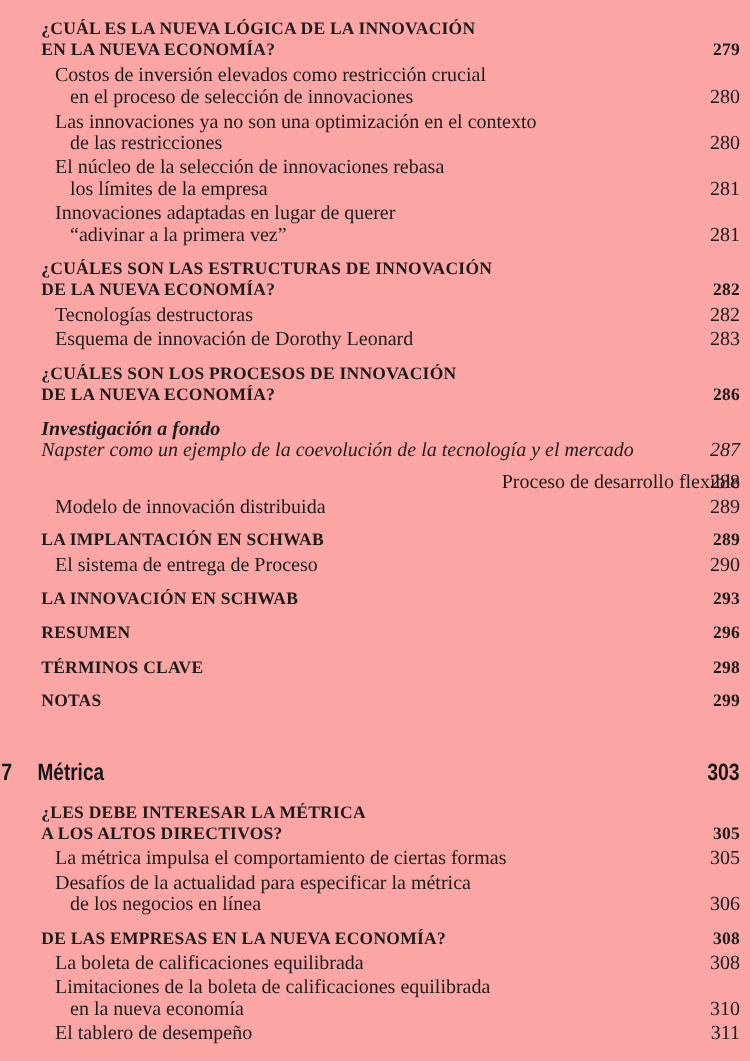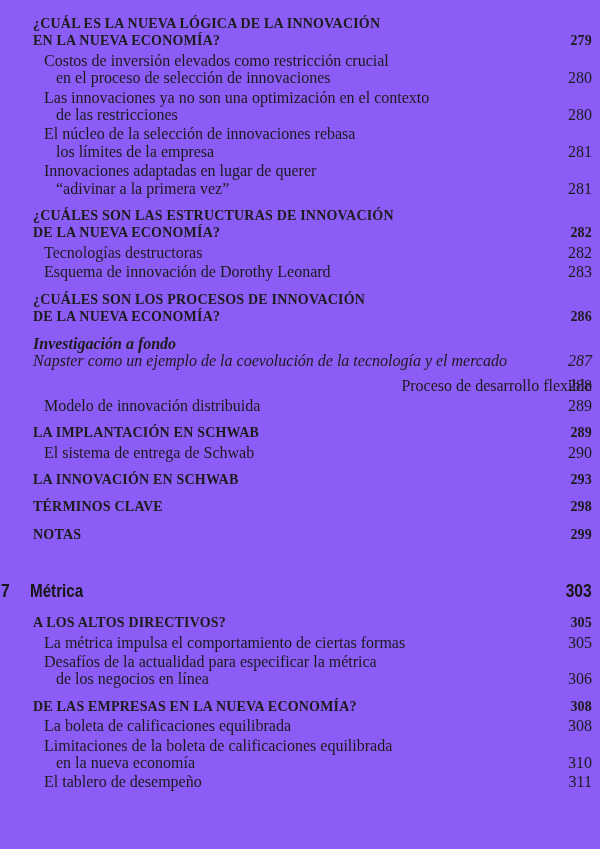--- a/index.html
+++ b/index.html
@@ -1,20 +1,20 @@
 <!DOCTYPE html>
 <html><head>
 <meta charset="utf-8">
 <style>
   html, body { margin: 0; padding: 0; }
   .page {
     position: relative;
     width: 600px;
     height: 849px;
-    background: #8b5cf6;
+    background: #fca5a5;
     overflow: hidden;
     box-sizing: border-box;
   }
   .toc { padding-top: 5px; }
   .entry {
     position: relative;
     padding-left: 33px;
     padding-right: 8px;
     font-family: "Liberation Serif", serif;
     font-size: 16px;
@@ -135,37 +135,42 @@
       </div>
       <div class="entry entry--sub">
         <div class="line">Modelo de innovación distribuida</div>
         <span class="page-num">289</span>
       </div>
       <div class="entry entry--heading">
         <div class="line">LA IMPLANTACIÓN EN SCHWAB</div>
         <span class="page-num">289</span>
       </div>
       <div class="entry entry--sub">
-        <div class="line">El sistema de entrega de Schwab</div>
+        <div class="line">El sistema de entrega de Proceso</div>
         <span class="page-num">290</span>
       </div>
       <div class="entry entry--heading">
         <div class="line">LA INNOVACIÓN EN SCHWAB</div>
         <span class="page-num">293</span>
+      </div>
+      <div class="entry entry--heading">
+        <div class="line">RESUMEN</div>
+        <span class="page-num">296</span>
       </div>
       <div class="entry entry--heading">
         <div class="line">TÉRMINOS CLAVE</div>
         <span class="page-num">298</span>
       </div>
       <div class="entry entry--heading">
         <div class="line">NOTAS</div>
         <span class="page-num">299</span>
       </div>
       <div class="entry entry--chapter"><span class="chap-num">7</span><span class="chap-title">Métrica</span><span class="page-num"><span class="squeeze-r">303</span></span></div>
       <div class="entry entry--heading">
+        <div class="line">¿LES DEBE INTERESAR LA MÉTRICA</div>
         <div class="line cont">A LOS ALTOS DIRECTIVOS?</div>
         <span class="page-num">305</span>
       </div>
       <div class="entry entry--sub">
         <div class="line">La métrica impulsa el comportamiento de ciertas formas</div>
         <span class="page-num">305</span>
       </div>
       <div class="entry entry--sub">
         <div class="line">Desafíos de la actualidad para especificar la métrica</div>
         <div class="line cont">de los negocios en línea</div>

